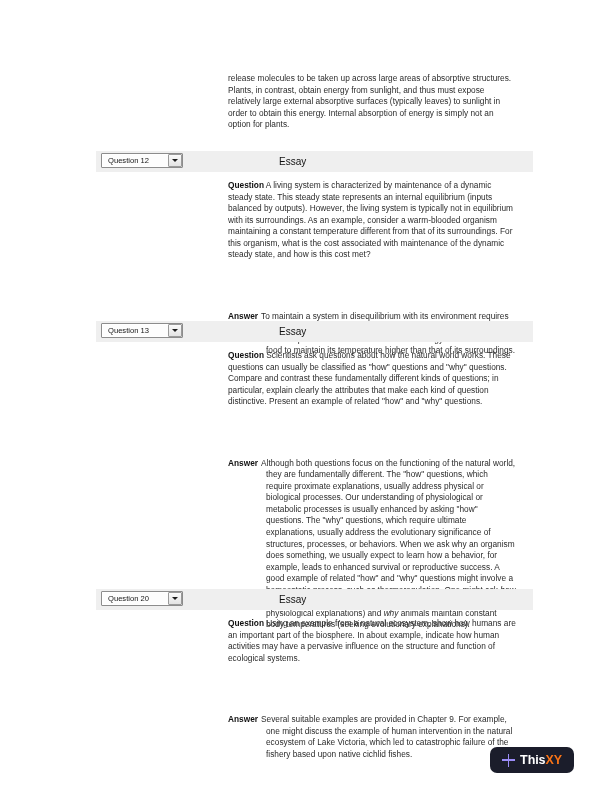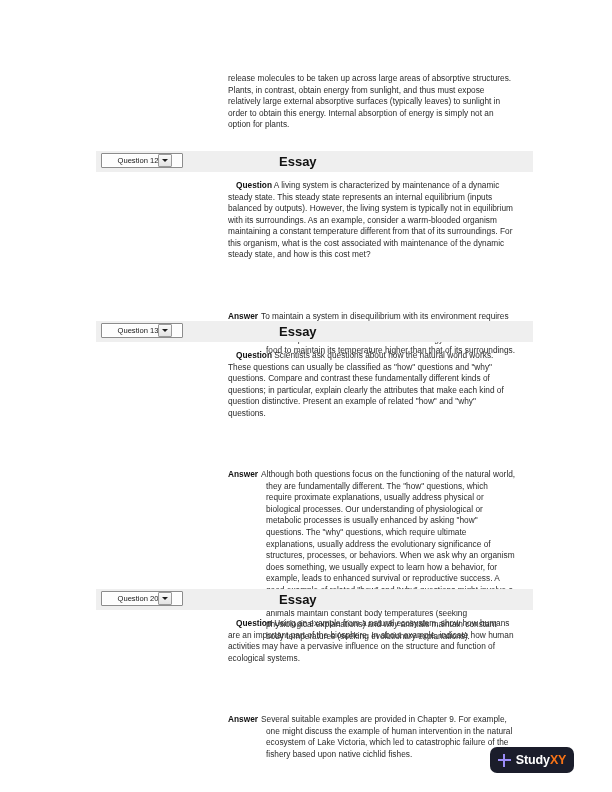--- a/index.html
+++ b/index.html
@@ -61,21 +61,21 @@
     left: 5px;
     top: 2px;
     width: 82px;
     height: 15px;
     background: #fdfdfd;
     border: 1px solid #8c8c8c;
     border-radius: 1px;
     box-sizing: border-box;
     display: flex;
     align-items: center;
-    justify-content: center;
+    justify-content: space-between;
     box-shadow: inset 0 0 0 1px #ffffff;
   }
   .select-label {
     font-size: 7.6px;
     color: #171717;
     padding-left: 6px;
     line-height: 1;
     white-space: nowrap;
   }
   .select-arrow-btn {
@@ -95,43 +95,42 @@
     width: 0;
     height: 0;
     border-left: 3.2px solid transparent;
     border-right: 3.2px solid transparent;
     border-top: 3.6px solid #1c1c1c;
   }
 
   .qtype {
     position: absolute;
     left: 96px;
-    font-size: 13px;
-    font-weight: bold;
+    font-size: 10px;
+    font-weight: normal;
     color: #111111;
     line-height: 1;
   }
 
   .qbody {
     margin-left: 228px;
     width: 288px;
     padding-top: 8px;
   }
 
   .q-para {
     font-size: 8.3px;
     line-height: 11.55px;
     color: #2b2b2b;
     margin: 0 0 6px 0;
     text-indent: 0;
   }
   .q-para .lead {
     font-weight: bold;
     color: #101010;
-    margin-left: 8px;
   }
 
   .a-para {
     font-size: 8.3px;
     line-height: 11.55px;
     color: #2b2b2b;
     margin: 0;
     padding-left: 38px;
     text-indent: -38px;
   }
@@ -239,16 +238,16 @@
       <div class="qtype" style="left:183px;">Essay</div>
     </div>
     <div class="qbody">
       <p class="q-para"><span class="lead">Question</span> <span>Using an example from a natural ecosystem, show how humans are an important part of the biosphere. In about example, indicate how human activities may have a pervasive influence on the structure and function of ecological systems.</span></p>
       <p class="a-para"><span class="lead">Answer</span><span>Several suitable examples are provided in Chapter 9. For example, one might discuss the example of human intervention in the natural ecosystem of Lake Victoria, which led to catastrophic failure of the fishery based upon native cichlid fishes.</span></p>
     </div>
   </div>
 
   <div class="logo-badge">
     <span class="logo-plus"></span>
-    <span class="logo-text"><span class="w">Study</span><span class="p">XY</span></span>
+    <span class="logo-text"><span class="w">This</span><span class="p">XY</span></span>
   </div>
 
 </div>
 
 </body></html>

